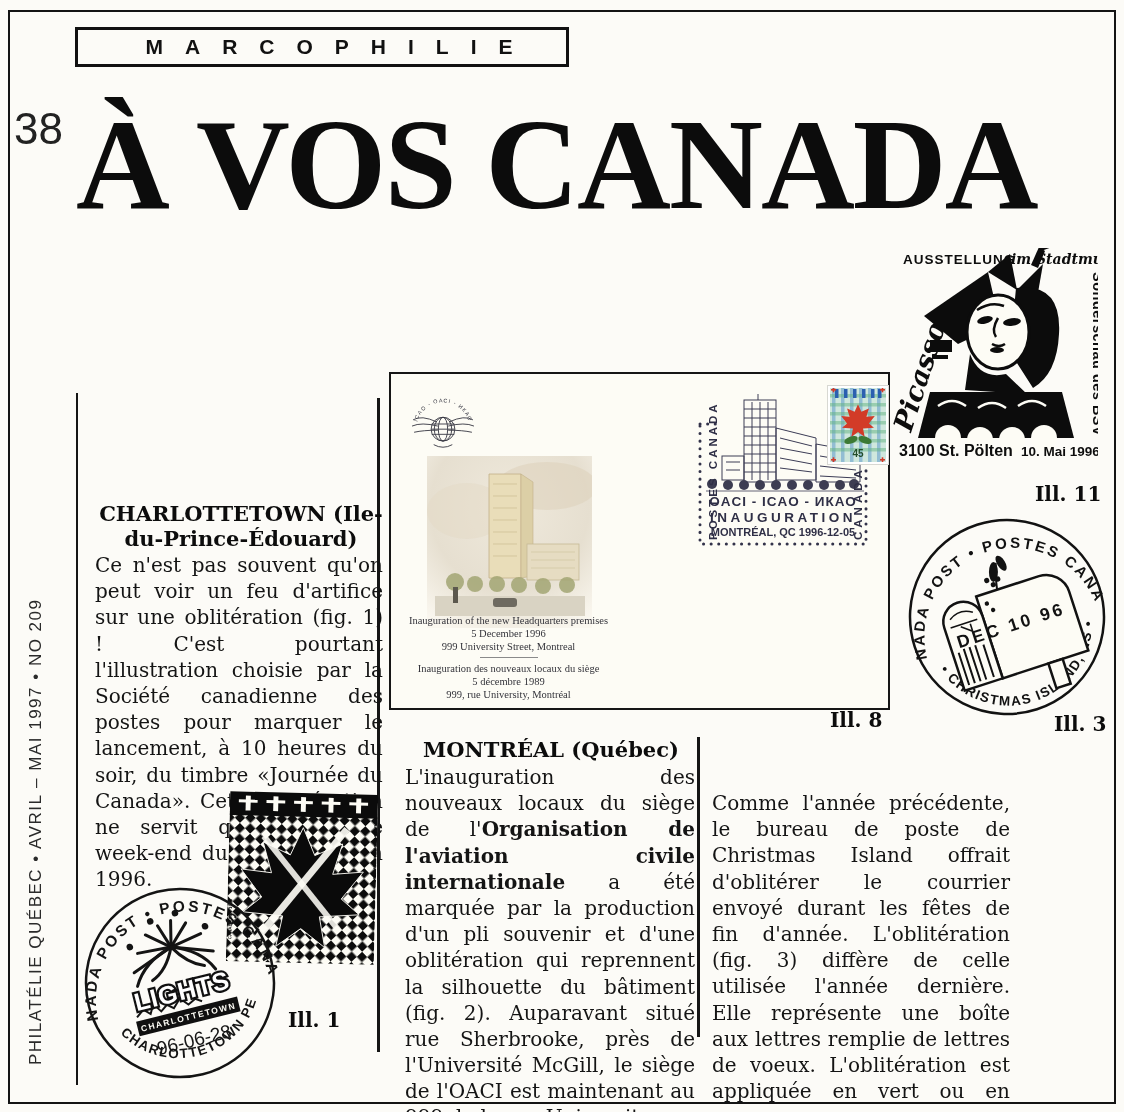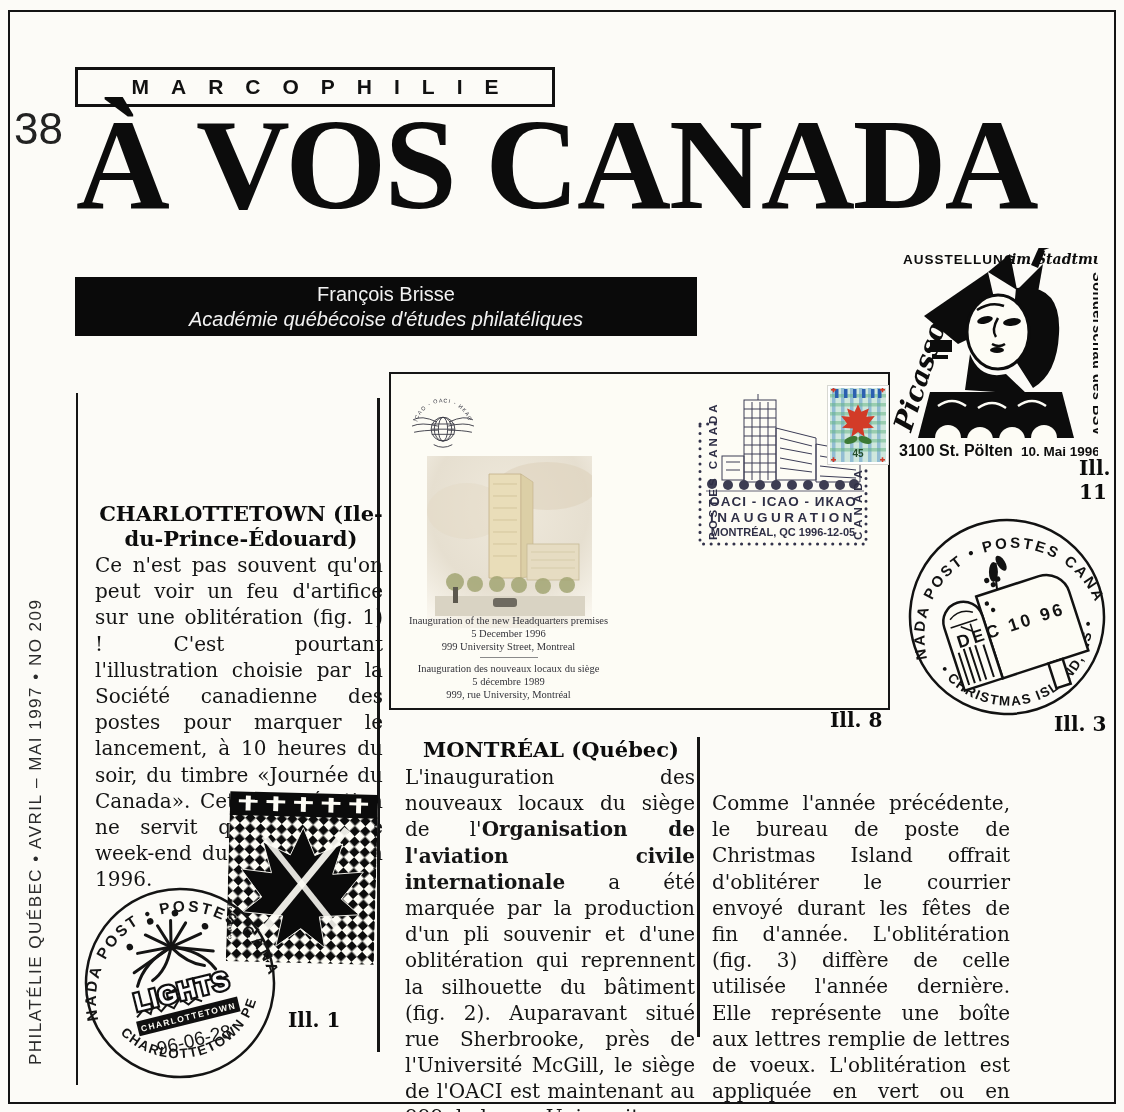--- a/index.html
+++ b/index.html
@@ -3,21 +3,21 @@
 <meta charset="utf-8">
 <style>
   html,body{margin:0;padding:0;background:#e8e8e6;}
   .page{position:relative;width:1124px;height:1112px;background:#fcfbf7;overflow:hidden;
         font-family:"DejaVu Serif",serif;color:#111;}
   .abs{position:absolute;}
   .frame{left:8px;top:10px;width:1104px;height:1090px;border:2px solid #141414;}
   .marco-box{left:75px;top:27px;width:452px;height:34px;border:3px solid #111;
              display:flex;align-items:center;justify-content:center;
              font-family:"Liberation Sans",sans-serif;font-weight:bold;font-size:21px;
-             letter-spacing:22px;padding-left:22px;background:#fcfbf7;margin-top:40px;}
+             letter-spacing:22px;padding-left:36px;background:#fcfbf7;}
   .pagenum{left:14px;top:104px;font-family:"Liberation Sans",sans-serif;font-size:44px;color:#222;}
   .title{left:76px;top:96px;width:950px;font-family:"Liberation Serif",serif;font-weight:bold;
          font-size:130px;line-height:1.05;letter-spacing:-2px;color:#0c0c0c;white-space:nowrap;}
   .byline{left:75px;top:277px;width:622px;height:59px;background:#0a0a0a;color:#f2f2f2;
           font-family:"Liberation Sans",sans-serif;font-size:20px;text-align:center;
           display:flex;flex-direction:column;justify-content:center;gap:2px;}
   .byline .aff{font-style:italic;}
   .vrule{background:#151515;}
   .sidebar-rot{left:26px;top:1065px;transform:rotate(-90deg);transform-origin:0 0;
                width:480px;font-family:"Liberation Sans",sans-serif;font-size:17px;
@@ -41,24 +41,20 @@
 <body>
 
 <div class="page">
   <div class="abs frame"></div>
 
   <div class="abs marco-box">
     <span>MARCOPHILIE</span>
   </div>
   <div class="abs pagenum">38</div>
   <div class="abs title">À VOS CANADA</div>
-  <div class="abs byline">
-    <div>François Brisse</div>
-    <div class="aff">Académie québécoise d'études philatéliques</div>
-  </div>
 
   <div class="abs vrule" style="left:76px;top:393px;width:2px;height:692px;"></div>
   <div class="abs vrule" style="left:377px;top:398px;width:2.5px;height:654px;"></div>
   <div class="abs vrule" style="left:697px;top:737px;width:2.5px;height:300px;"></div>
 
   <div class="abs sidebar-rot">PHILATÉLIE QUÉBEC • AVRIL – MAI 1997 • NO 209</div>
 
   <div class="abs sec-title" style="left:95px;top:502px;width:292px;">CHARLOTTETOWN (Ile-du-Prince-Édouard)</div>
   <div class="abs body-txt" style="left:95px;top:552px;width:288px;">Ce n'est pas souvent qu'on peut voir un feu d'artifice sur une oblitération (fig. 1) ! C'est pourtant l'illustration choisie par la Société canadienne des postes pour marquer le lancement, à 10 heures du soir, du timbre «Journée du Canada». Cette oblitération ne servit que durant le week-end du 28 au 30 juin 1996.</div>
 
@@ -303,21 +299,21 @@
           <circle cx="16" cy="82" r="13"></circle>
           <circle cx="48" cy="80" r="13"></circle>
       </g>
       <path d="M-58,48 q14,-10 28,0 M-18,50 q14,-10 28,0 M22,48 q14,-10 28,0" fill="none" stroke="#fdfcf5" stroke-width="2.5"></path>
       <rect x="-66" y="-18" width="22" height="12" fill="#0c0c0c"></rect>
       <rect x="-64" y="-3" width="16" height="4" fill="#0c0c0c"></rect>
     </g>
     <text x="6" y="208" font-size="16" font-weight="bold" fill="#0d0d0d">3100 St. Pölten</text>
     <text x="128" y="208" font-size="13.5" font-weight="bold" fill="#0d0d0d">10. Mai 1996</text>
   </svg>
-  <div class="abs cap" style="left:1035px;top:456px;margin-left:44px;">Ill. 11</div>
+  <div class="abs cap" style="left:1035px;top:482px;">Ill. 11</div>
 
   <svg class="abs" style="left:900px;top:510px;width:215px;height:218px;" viewBox="0 0 215 218">
     <defs>
       <path id="c3top" d="M 18,128 A 89,89 0 1 1 196,128" fill="none"></path>
       <path id="c3bot" d="M 26,134 A 84,84 0 0 0 188,134" fill="none"></path>
     </defs>
     <g transform="rotate(-18 107 107)">
       <circle cx="107" cy="107" r="97" fill="none" stroke="#121212" stroke-width="2.5"></circle>
       <text font-size="15" font-weight="bold" letter-spacing="2.5" fill="#121212">
         <textPath href="#c3top" startOffset="50%" text-anchor="middle">CANADA POST • POSTES CANADA</textPath>

